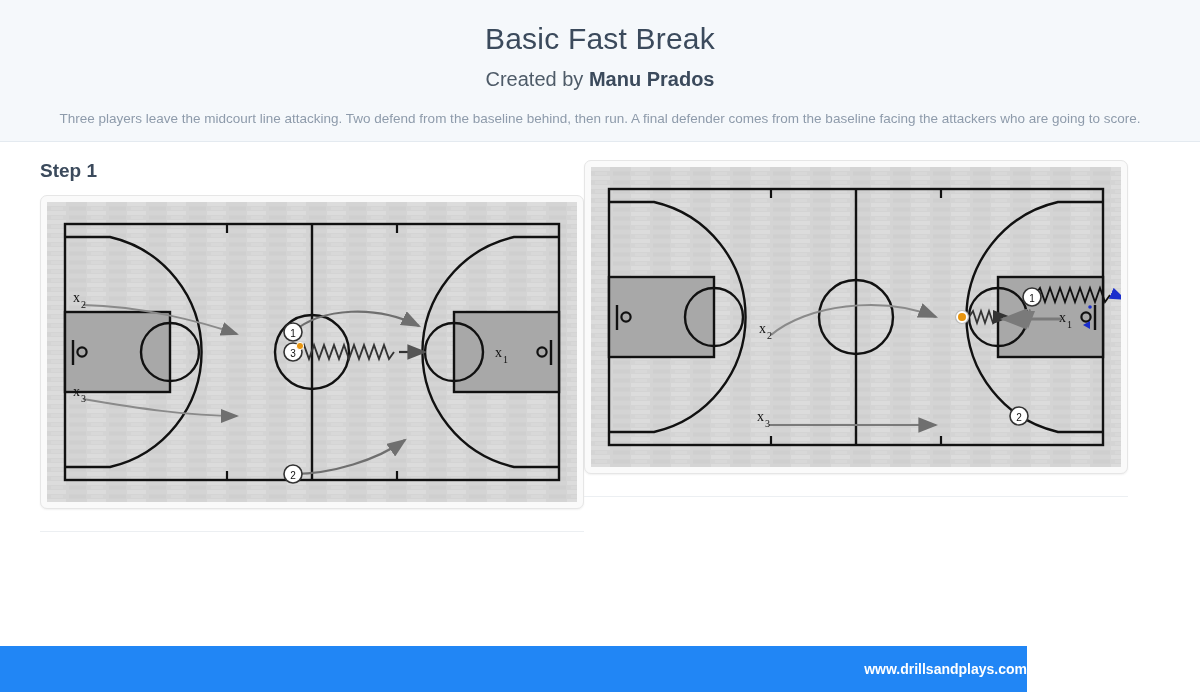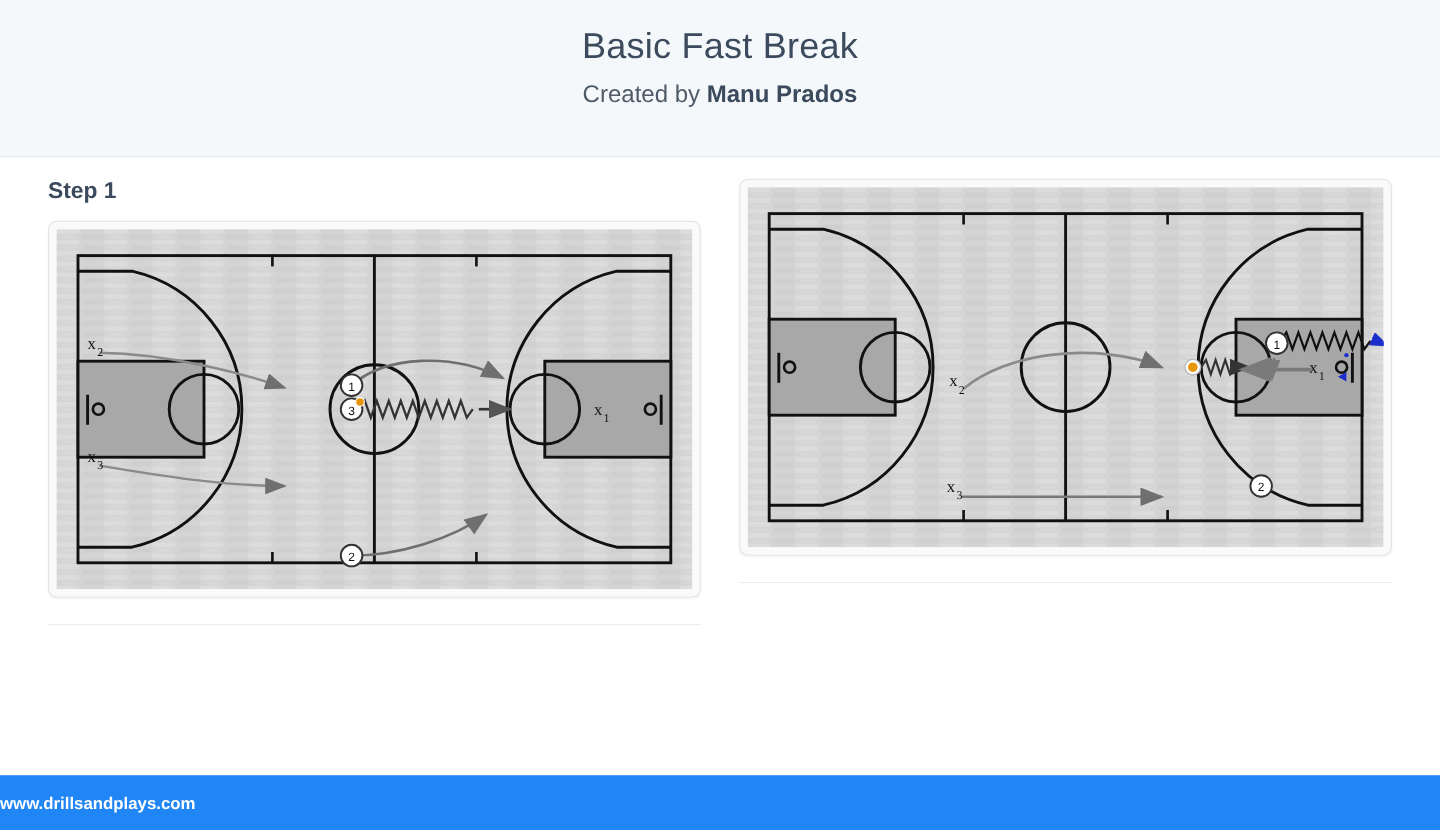--- a/index.html
+++ b/index.html
@@ -10,21 +10,21 @@
     background: #ffffff;
     font-family: "Liberation Sans", sans-serif;
     overflow: hidden;
   }
   .page { position: relative; width: 1200px; height: 692px; background:#fff; }
 
   
   .header {
     background: #f5f8fb;
     border-bottom: 1px solid #e4eaf0;
-    padding: 22px 40px 23px 40px;
+    padding: 22px 40px 11px 40px;
     text-align: center;
   }
   .play-title {
     font-size: 30px;
     font-weight: 400;
     color: #3b4a5c;
     margin: 0 0 12px 0;
     letter-spacing: .2px;
   }
   .byline {
@@ -38,21 +38,20 @@
     line-height: 23px;
     color: #8e9bab;
     max-width: 1100px;
     margin: 0 auto;
   }
 
   
   .steps {
     display: flex;
     padding: 18px 40px 0 40px;
-    gap: 32px;
   }
   .step { width: 544px; }
   .step-title {
     font-size: 19px;
     font-weight: bold;
     color: #3b4a5c;
     margin: 0 0 13px 0;
   }
   .court-card {
     background: #fafafa;
@@ -65,45 +64,46 @@
   .court-card svg { display: block; width: 100%; height: auto; }
   .step-divider {
     border-top: 1px solid #eceff2;
     margin-top: 22px;
   }
 
   
   .footer {
     position: absolute;
     left: 0; bottom: 0;
-    width: 1200px;
+    width: 1027px;
     height: 46px;
     background: #2186f5;
     display: flex;
     align-items: center;
-    justify-content: flex-start;
+    justify-content: flex-end;
     margin-top: 32px;
   }
   .footer-link {
     color: #ffffff;
     font-size: 14px;
     font-weight: bold;
     text-decoration: none;
   }
 </style>
 </head>
 <body>
 
 <div class="page">
 
   <div class="header">
     <h1 class="play-title">Basic Fast Break</h1>
     <p class="byline">
       <span>Created by </span><span class="author">Manu Prados</span>
     </p>
+    <p class="description">Three players leave the midcourt line attacking. Two defend from the baseline behind, then run. A final defender comes from the baseline facing the attackers who are going to score.</p>
   </div>
 
   <div class="steps">
 
     <div class="step">
       <div class="step-title">Step 1</div>
       <div class="court-card">
         <svg viewBox="0 0 530 300">
           <defs>
             <pattern id="woodA" width="40" height="9" patternUnits="userSpaceOnUse">

